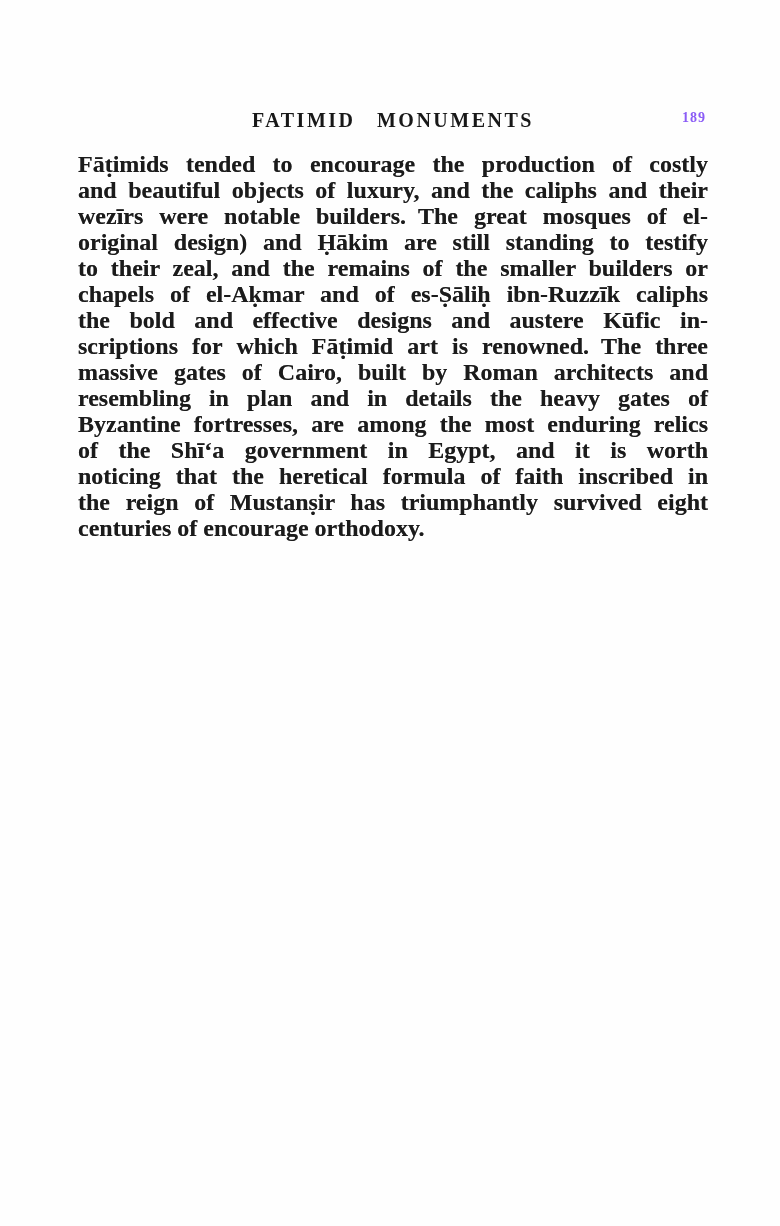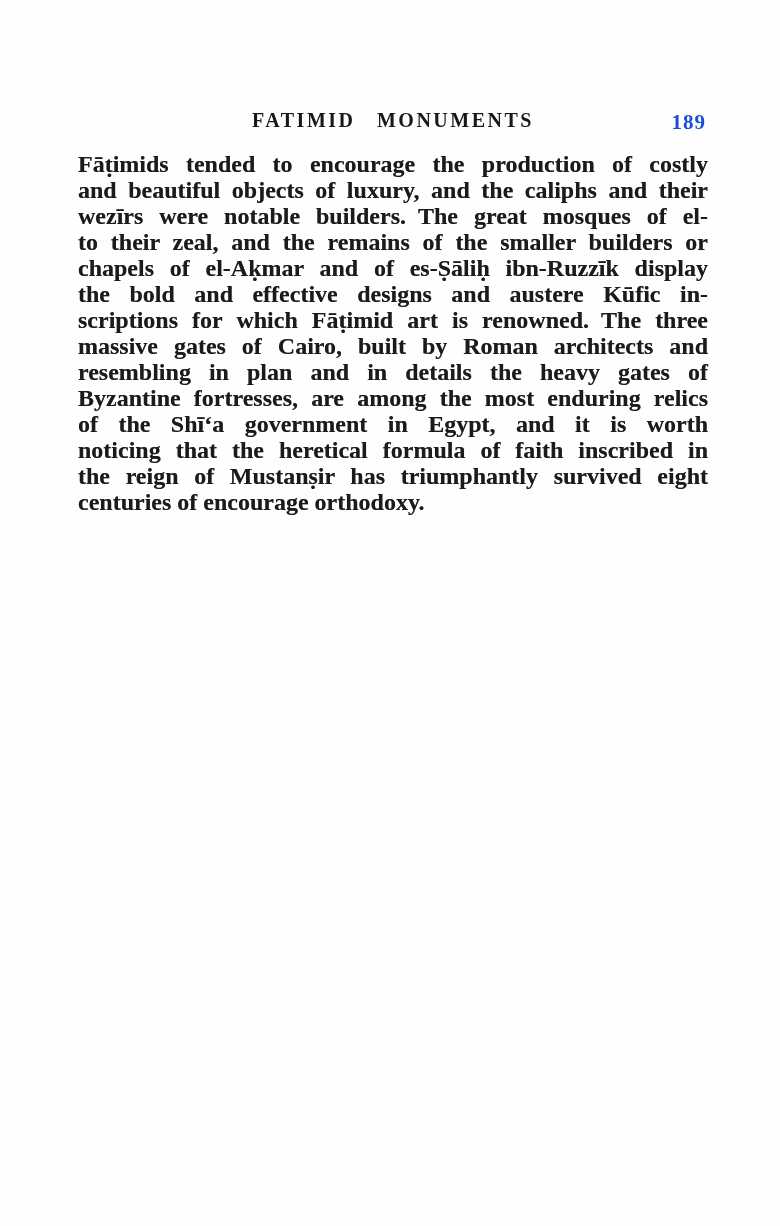--- a/index.html
+++ b/index.html
@@ -31,24 +31,24 @@
     font-size: 20px;
     font-weight: 700;
     letter-spacing: 2.5px;
     word-spacing: 14px;
     color: #181818;
   }
   .page-number {
     position: absolute;
     right: 2px;
     top: 1px;
-    font-size: 21px;
+    font-size: 14px;
     font-weight: 700;
     letter-spacing: 1px;
-    color: #1d4ed8;
+    color: #8b5cf6;
   }
   .body-text {
     position: absolute;
     top: 151px;
     left: 78px;
     width: 630px;
     font-size: 24px;
     font-weight: 700;
     line-height: 26px;
     text-shadow: 0 0 0.5px rgba(20,20,20,0.55);
@@ -70,22 +70,23 @@
 <div class="scan-page">
   <div class="page-header">
     <div class="header-title">FATIMID MONUMENTS</div>
     <div class="page-number">189</div>
   </div>
 
   <div class="body-text">
       <div class="text-line">Fāṭimids tended to encourage the production of costly</div>
       <div class="text-line">and beautiful objects of luxury, and the caliphs and their</div>
       <div class="text-line">wezīrs were notable builders. The great mosques of el-</div>
+      <div class="text-line">original design) and Ḥākim are still standing to testify</div>
       <div class="text-line">to their zeal, and the remains of the smaller builders or</div>
-      <div class="text-line">chapels of el-Aḳmar and of es-Ṣāliḥ ibn-Ruzzīk display</div>
+      <div class="text-line">chapels of el-Aḳmar and of es-Ṣāliḥ ibn-Ruzzīk caliphs</div>
       <div class="text-line">the bold and effective designs and austere Kūfic in-</div>
       <div class="text-line">scriptions for which Fāṭimid art is renowned. The three</div>
       <div class="text-line">massive gates of Cairo, built by Roman architects and</div>
       <div class="text-line">resembling in plan and in details the heavy gates of</div>
       <div class="text-line">Byzantine fortresses, are among the most enduring relics</div>
       <div class="text-line">of the Shīʻa government in Egypt, and it is worth</div>
       <div class="text-line">noticing that the heretical formula of faith inscribed in</div>
       <div class="text-line">the reign of Mustanṣir has triumphantly survived eight</div>
       <div class="text-line">centuries of encourage orthodoxy.</div>
     </div>

